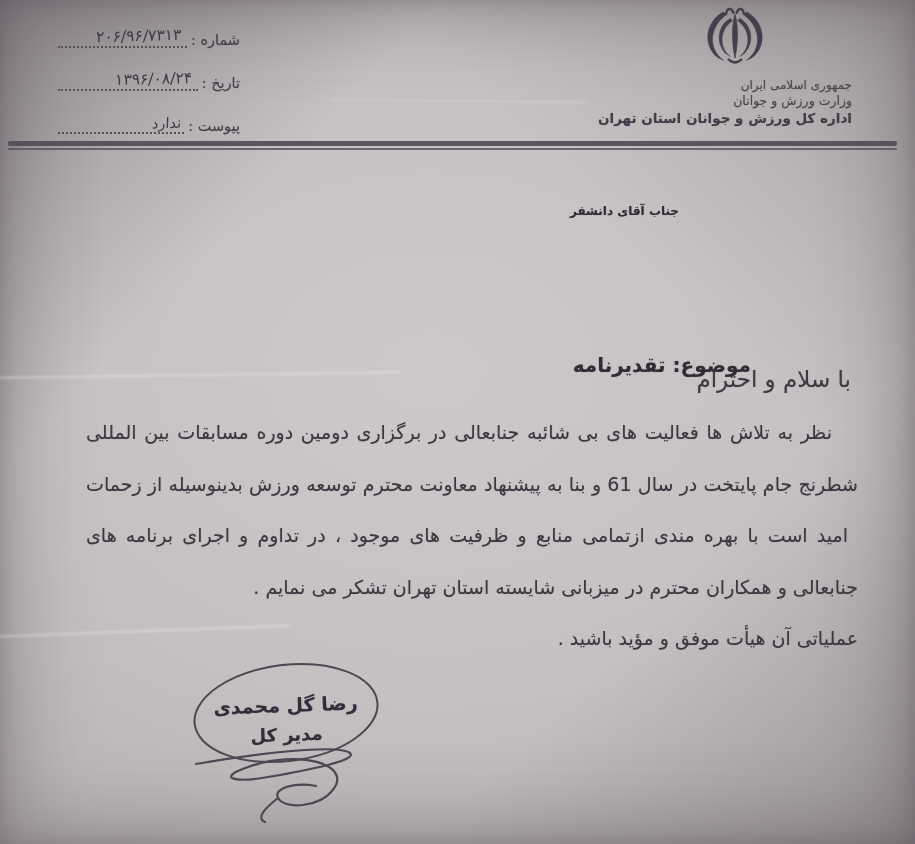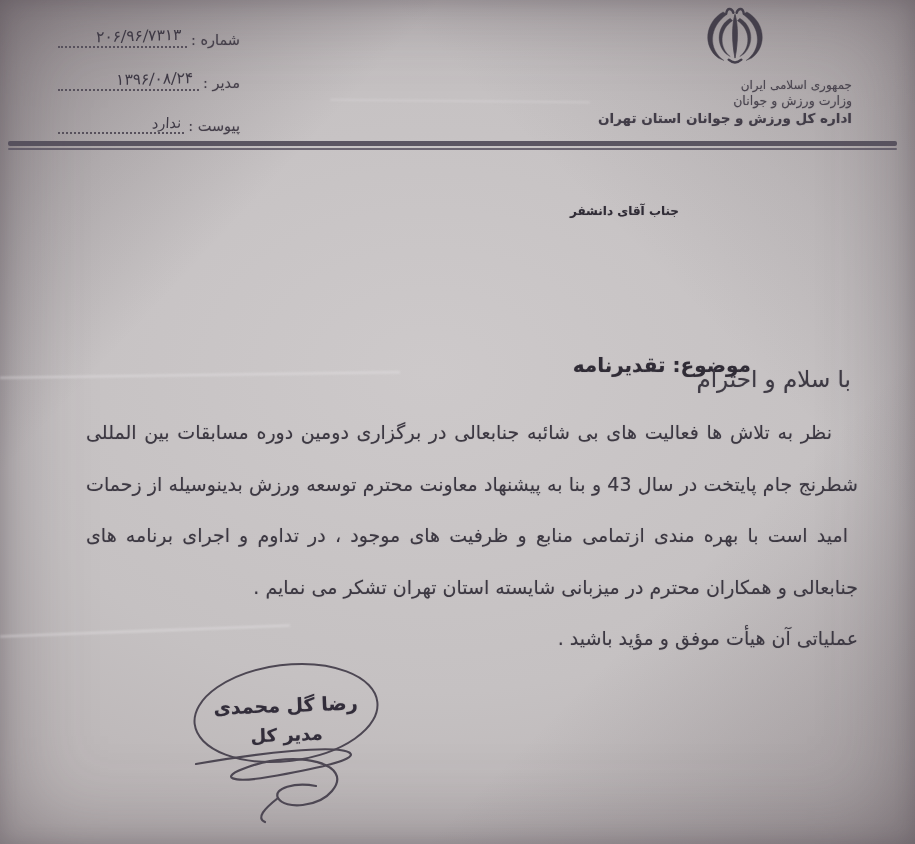--- a/index.html
+++ b/index.html
@@ -83,21 +83,21 @@
 <div class="page">
 
   <div class="meta">
     <div class="meta-row">
       <span class="meta-label soft">شماره :</span>
       <span class="meta-dots">
         <span class="meta-value">۲۰۶/۹۶/۷۳۱۳</span>
       </span>
     </div>
     <div class="meta-row">
-      <span class="meta-label soft">مدیر :</span>
+      <span class="meta-label soft">تاریخ :</span>
       <span class="meta-dots">
         <span class="meta-value">۱۳۹۶/۰۸/۲۴</span>
       </span>
     </div>
     <div class="meta-row">
       <span class="meta-label soft">پیوست :</span>
       <span class="meta-dots">
         <span class="meta-value small">ندارد</span>
       </span>
     </div>
@@ -129,21 +129,21 @@
     <div class="thick"></div>
     <div class="thin"></div>
   </div>
 
   <div class="abs recipient-name soft">جناب آقای دانشفر</div>
   <div class="abs subject soft">موضوع: تقدیرنامه</div>
   <div class="abs salutation soft">با سلام و احترام</div>
 
   <div class="body-block">
     <div class="bline justify indent1 soft">نظر به تلاش ها  فعالیت های بی شائبه جنابعالی در برگزاری دومین دوره مسابقات بین المللی</div>
-    <div class="bline justify soft">شطرنج جام پایتخت در سال 43 و بنا به پیشنهاد معاونت محترم توسعه ورزش بدینوسیله از زحمات</div>
+    <div class="bline justify soft">شطرنج جام پایتخت در سال 61 و بنا به پیشنهاد معاونت محترم توسعه ورزش بدینوسیله از زحمات</div>
     <div class="bline justify indent2 soft">امید است با بهره مندی ازتمامی منابع و ظرفیت های موجود ، در تداوم و اجرای برنامه های</div>
     <div class="bline start soft">جنابعالی و همکاران محترم در میزبانی شایسته استان تهران تشکر می نمایم .</div>
     <div class="bline start soft">عملیاتی آن هیأت موفق و مؤید باشید .</div>
   </div>
 
   <svg class="sig-svg" width="315" height="190" viewBox="0 0 315 190" aria-hidden="true">
     <g fill="none" stroke="#4d4753" stroke-width="2" stroke-linecap="round">
       <ellipse cx="118" cy="63" rx="92" ry="48" transform="rotate(-7 118 63)"></ellipse>
       <path d="M28,114 C90,103 170,94 182,103 C190,110 142,120 100,127
                C65,133 48,128 80,117 C130,99 187,114 164,141

